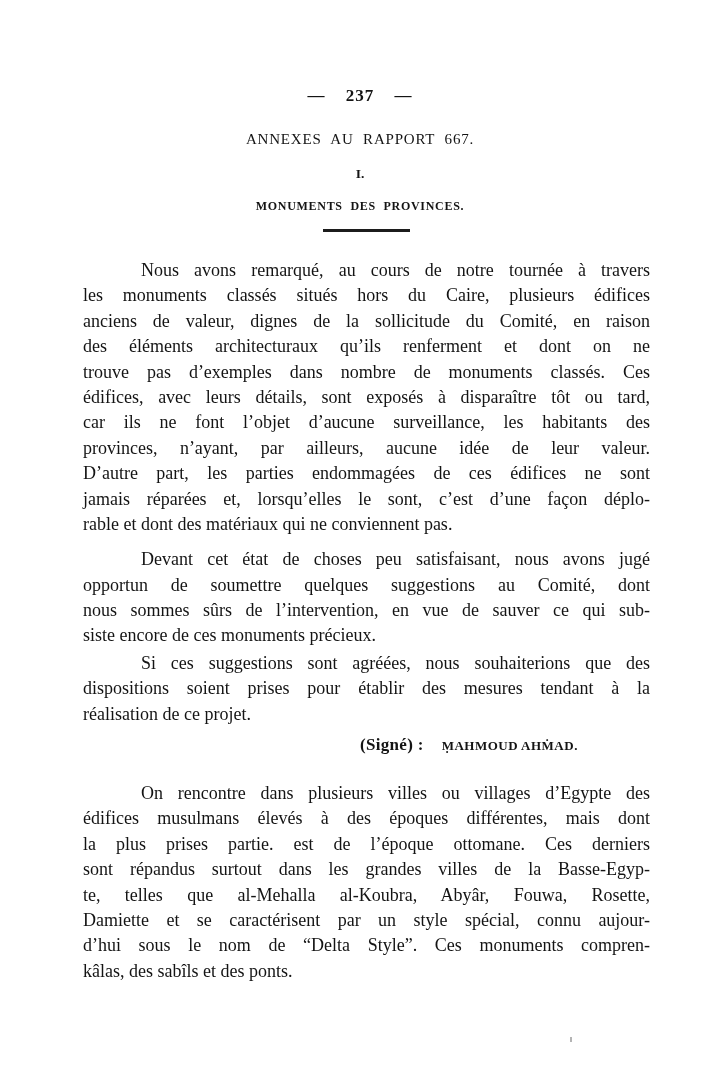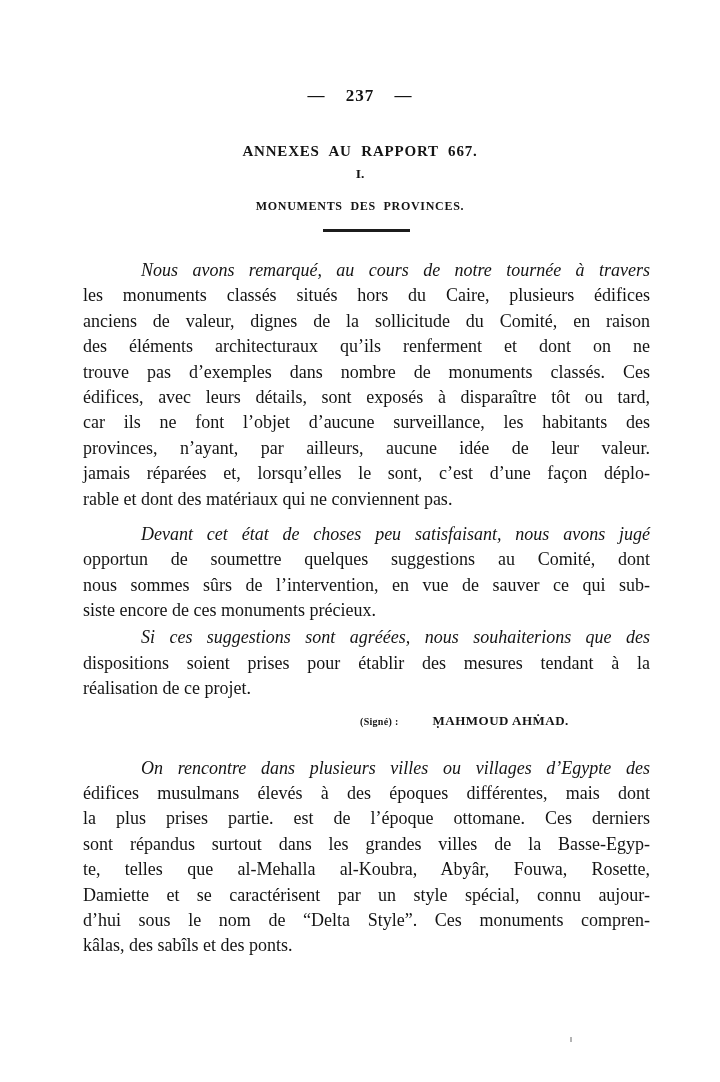--- a/index.html
+++ b/index.html
@@ -12,22 +12,22 @@
     font-family: "Liberation Serif", "DejaVu Serif", serif;
     overflow: hidden;
   }
   
   .pagenum {
     position: absolute; top: 87px; left: 0; width: 720px;
     text-align: center; font-weight: bold; font-size: 17px;
     letter-spacing: 1px; word-spacing: 15px; line-height: 1;
   }
   .annexes {
-    position: absolute; top: 144px; left: 0; width: 720px;
-    text-align: center; font-weight: bold; font-size: 15px;
+    position: absolute; top: 132px; left: 0; width: 720px;
+    text-align: center; font-weight: normal; font-size: 15px;
     letter-spacing: 0.8px; word-spacing: 5px; line-height: 1;
   }
   .numeral {
     position: absolute; top: 167px; left: 0; width: 720px;
     text-align: center; font-weight: bold; font-size: 13.5px; line-height: 1;
   }
   .title {
     position: absolute; top: 200px; left: 0; width: 720px;
     text-align: center; font-weight: bold; font-size: 12px;
     letter-spacing: 0.7px; word-spacing: 4px; line-height: 1;
@@ -41,36 +41,36 @@
     position: absolute; left: 83px; top: 258px; width: 567px;
     font-size: 18px; line-height: 25.4px;
   }
   .line {
     text-align: justify;
     text-align-last: justify;
     height: 25.4px;
     overflow: visible;
   }
   .line.end  { text-align-last: left; }
-  .line.indent { text-indent: 58px; font-style: italic; }
+  .line.indent { text-indent: 58px; }
   .para { margin: 0; }
   #p2 { margin-top: 10px; }
   #p3 { margin-top: 2px; }
   #p4 { margin-top: 29px; }
   
   .signature {
     margin-top: 9px;
     padding-left: 277px;
     white-space: nowrap;
     font-weight: bold;
     line-height: 16px;
     height: 16px;
   }
-  .sig-label { font-size: 10px; letter-spacing: 0.3px; }
-  .sig-name  { font-size: 13px; margin-left: 34px; letter-spacing: 0.5px; text-align: right; }
+  .sig-label { font-size: 17px; letter-spacing: 0.3px; }
+  .sig-name  { font-size: 13px; margin-left: 18px; letter-spacing: 0.5px; text-align: right; }
   
   .speck {
     position: absolute; left: 570px; top: 1037px;
     width: 2px; height: 5px; background: #b4b4b4;
   }
 </style>
 </head>
 <body>
 
 <div class="page">
@@ -85,20 +85,21 @@
 
     <div class="para" id="p1">
       <div class="line indent">Nous avons remarqué, au cours de notre tournée à travers</div>
       <div class="line">les monuments classés situés hors du Caire, plusieurs édifices</div>
       <div class="line">anciens de valeur, dignes de la sollicitude du Comité, en raison</div>
       <div class="line">des éléments architecturaux qu’ils renferment et dont on ne</div>
       <div class="line">trouve pas d’exemples dans nombre de monuments classés. Ces</div>
       <div class="line">édifices, avec leurs détails, sont exposés à disparaître tôt ou tard,</div>
       <div class="line">car ils ne font l’objet d’aucune surveillance, les habitants des</div>
       <div class="line">provinces, n’ayant, par ailleurs, aucune idée de leur valeur.</div>
+      <div class="line">D’autre part, les parties endommagées de ces édifices ne sont</div>
       <div class="line">jamais réparées et, lorsqu’elles le sont, c’est d’une façon déplo-</div>
       <div class="line end">rable et dont des matériaux qui ne conviennent pas.</div>
     </div>
 
     <div class="para" id="p2">
       <div class="line indent">Devant cet état de choses peu satisfaisant, nous avons jugé</div>
       <div class="line">opportun de soumettre quelques suggestions au Comité, dont</div>
       <div class="line">nous sommes sûrs de l’intervention, en vue de sauver ce qui sub-</div>
       <div class="line end">siste encore de ces monuments précieux.</div>
     </div>

